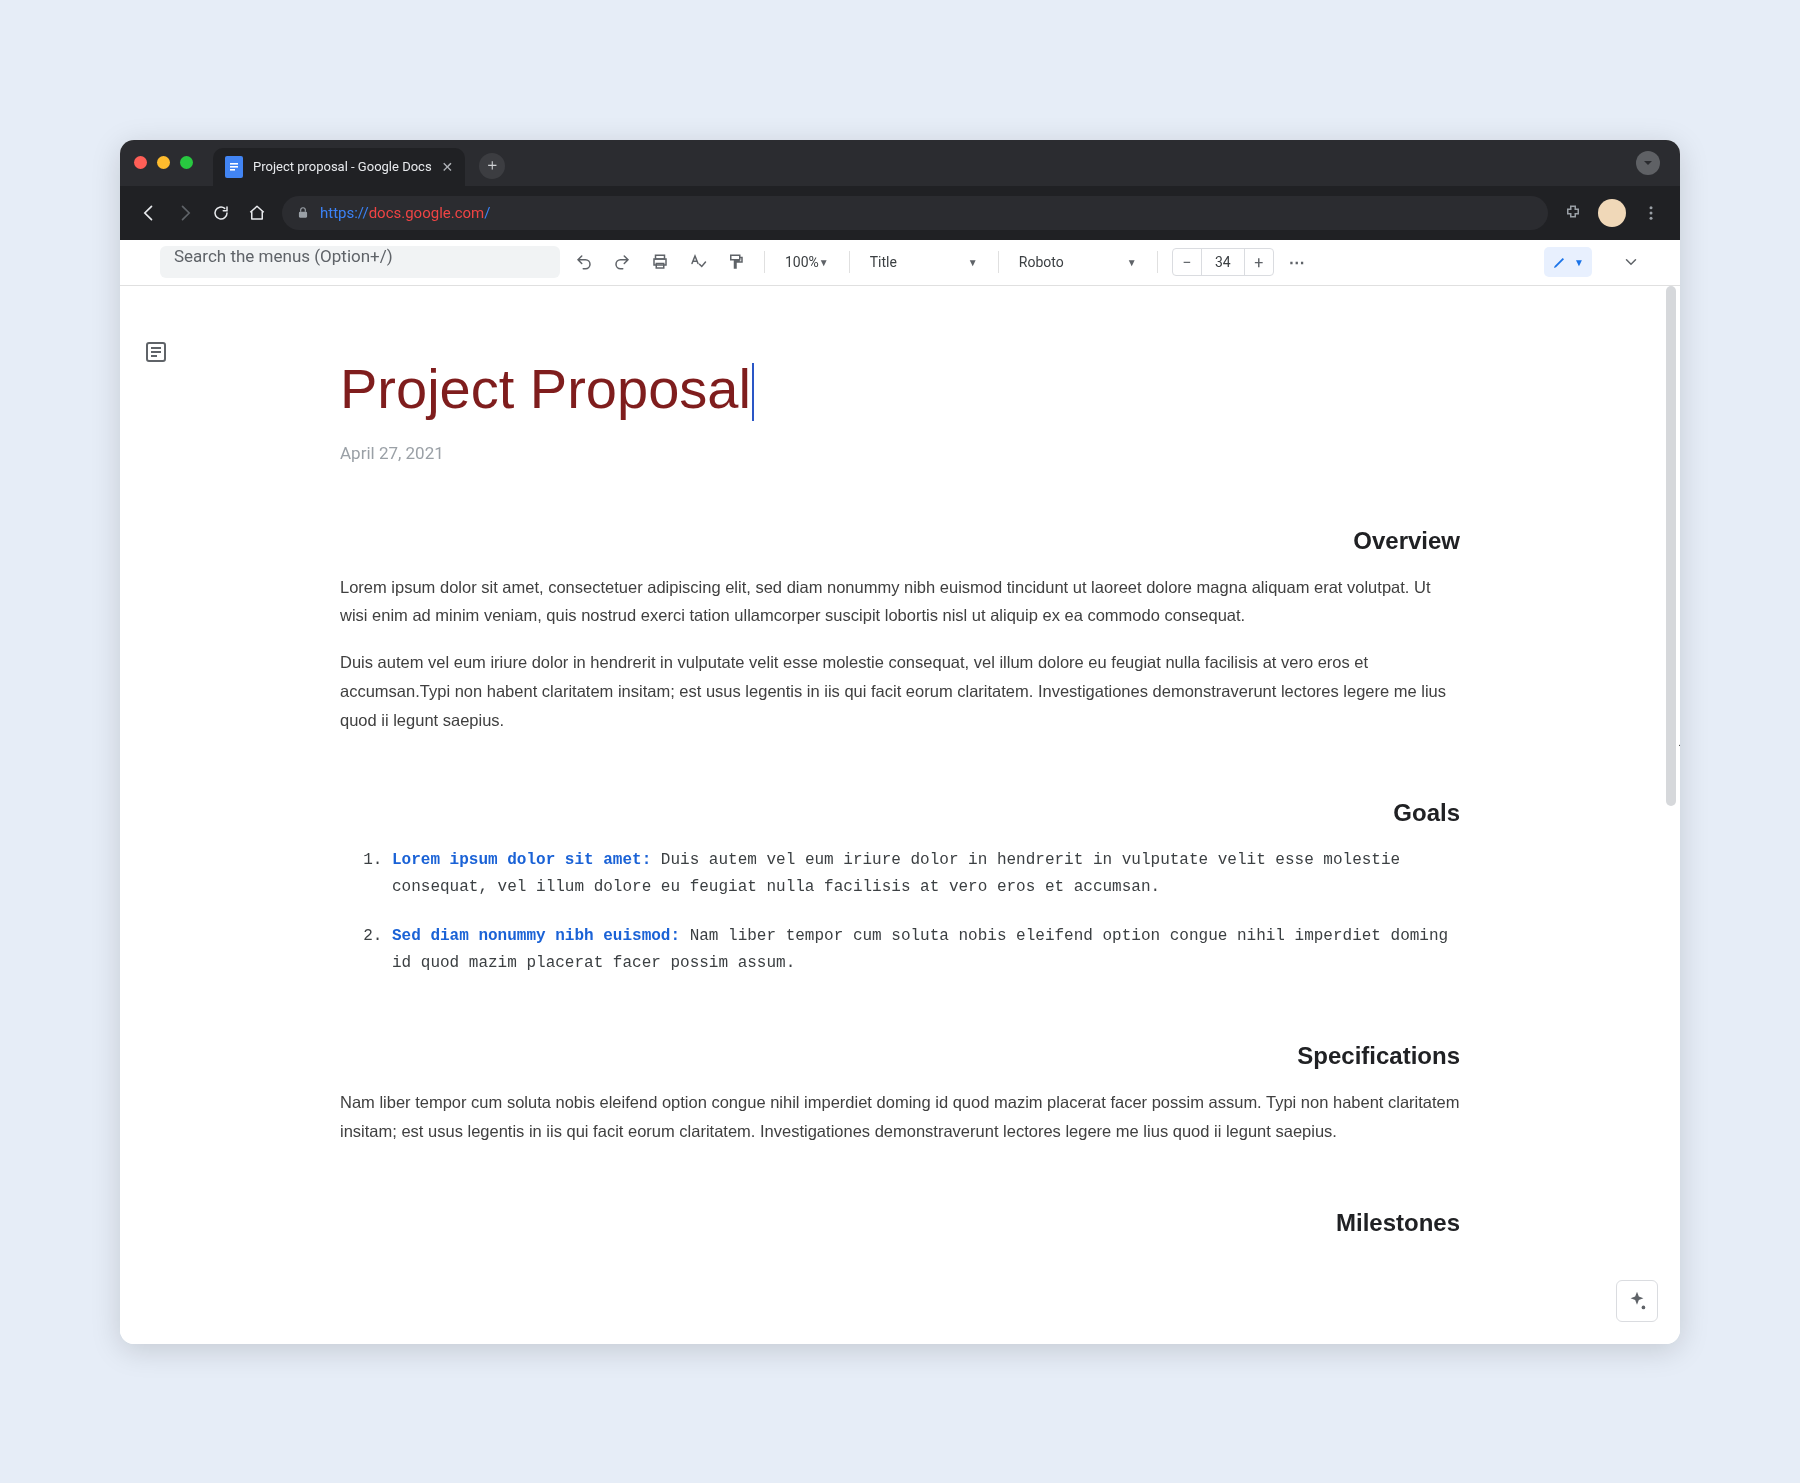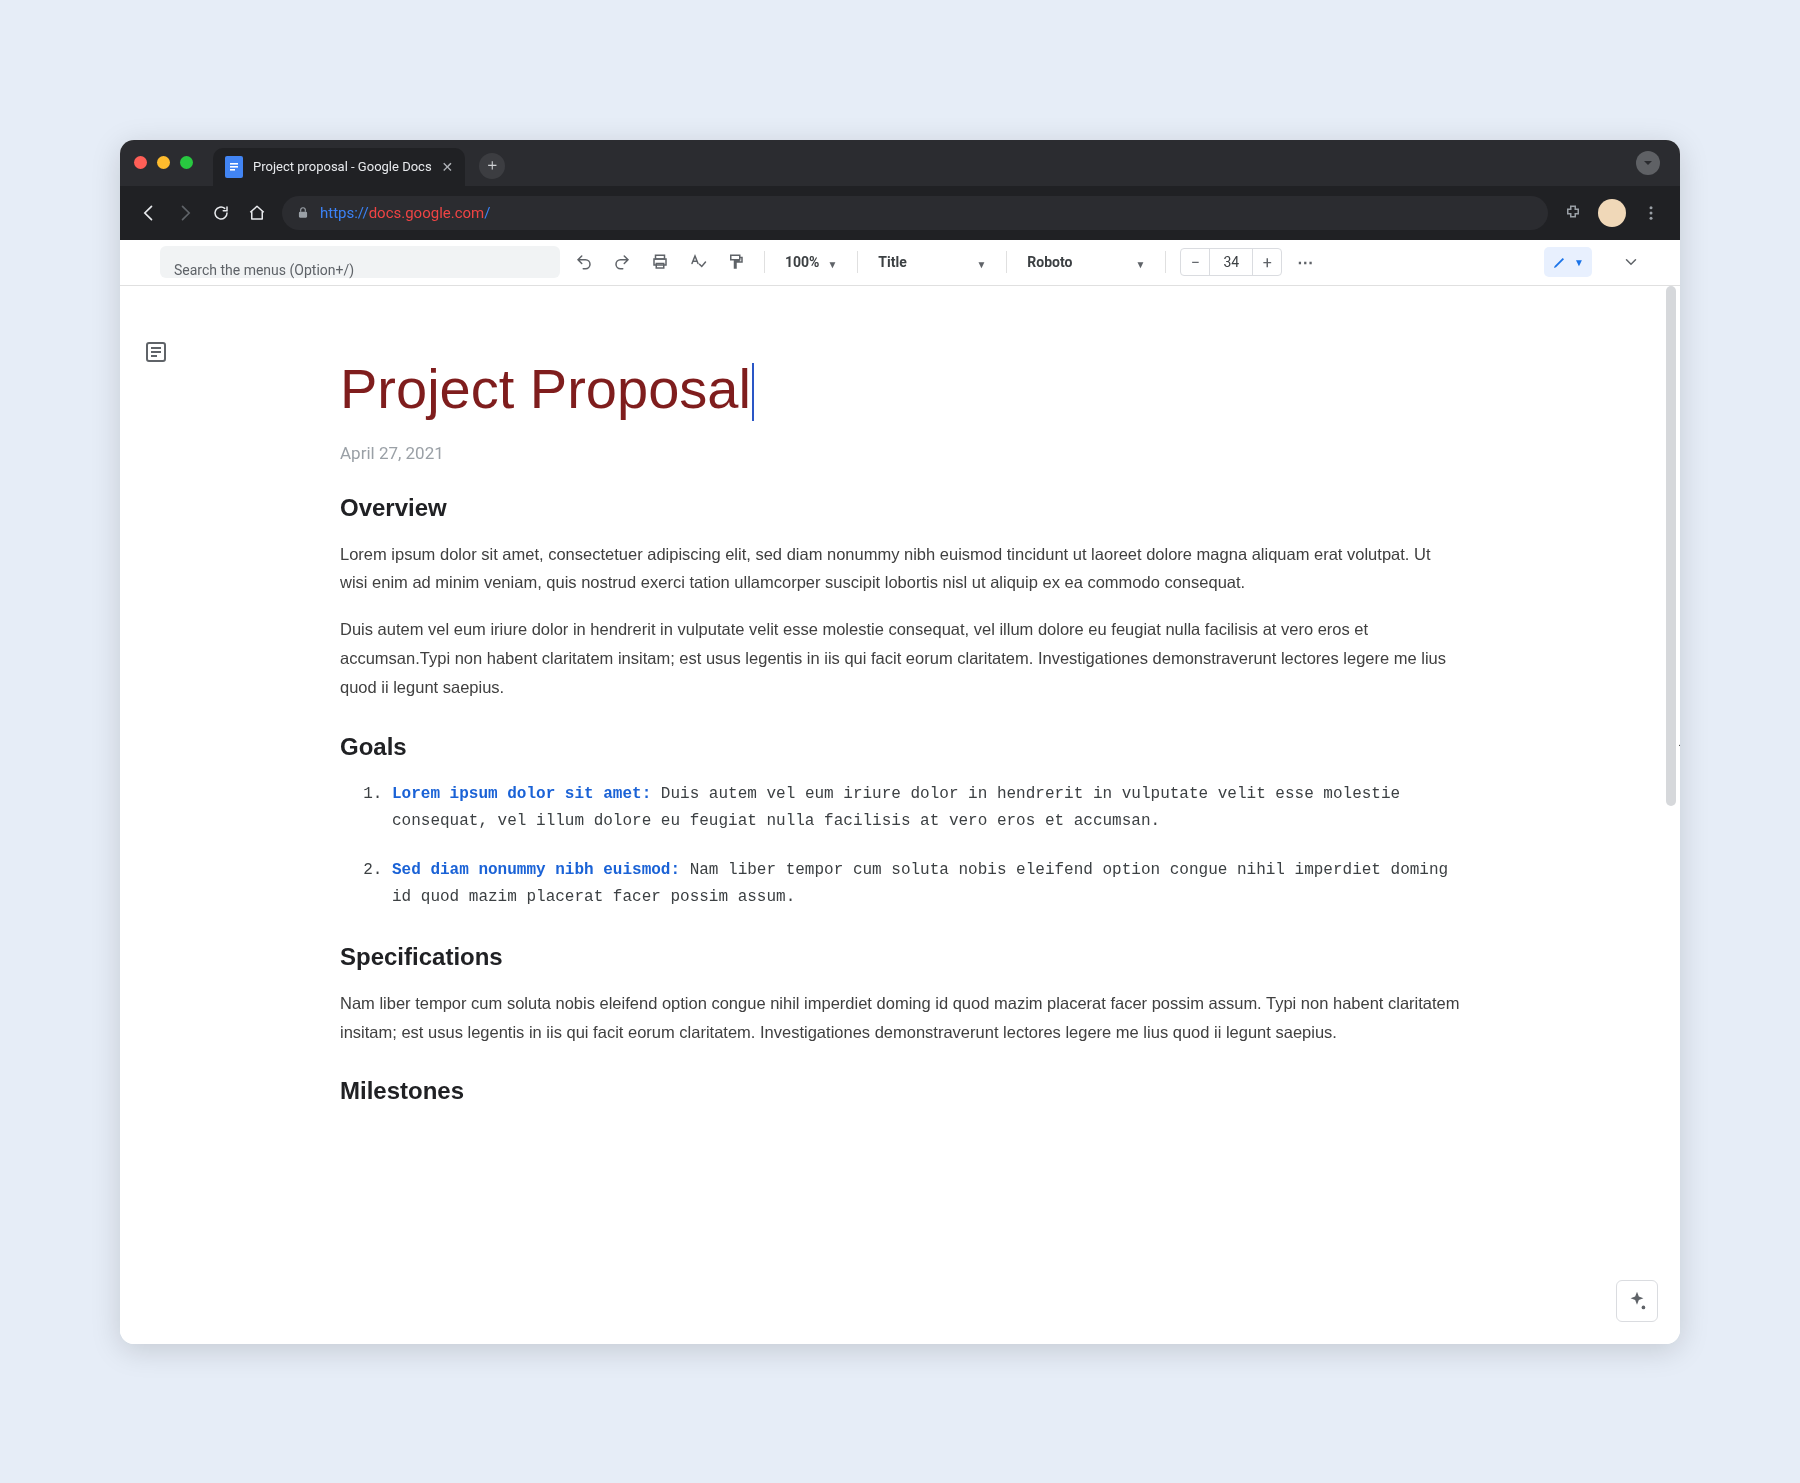--- a/index.html
+++ b/index.html
@@ -84,28 +84,28 @@
 .avatar { width: 28px; height: 28px; border-radius: 50%; background: #f0d8b8; display:inline-block; }
 .ext-icon, .menu3 { color: #9aa0a6; }
 
 
 .docs-toolbar {
   height: 46px; background: #fff; border-bottom: 1px solid #e0e0e0;
   display: flex; align-items: center; padding: 0 40px 0 40px; gap: 10px;
 }
 .search-menus {
   background: #f1f3f4; border-radius: 6px; height: 32px;
-  width: 400px; display: flex; align-items: flex-end; padding: 0 14px;
-  color: #5f6368; font-size: 14px;
+  width: 400px; display: flex; align-items: flex-start; padding: 0 14px;
+  color: #5f6368; font-size: 17px;
 }
 .tb-icon { width: 28px; height: 28px; display:flex; align-items:center; justify-content:center; color:#5f6368; cursor:pointer; }
 .tb-sep { width: 1px; height: 22px; background: #e0e0e0; margin: 0 4px; }
 .dropdown {
-  display:flex; align-items:flex-end; gap:8px; color:#3c4043;
-  font-size: 14px; padding: 0 6px; cursor:pointer;font-weight:bold;
+  display:flex; align-items:center; gap:0; color:#3c4043;
+  font-size: 14px; padding: 0 6px; cursor:pointer;
 }
 .dropdown .chev { color:#5f6368; font-size:10px; }
 .font-size-group { display:flex; align-items:center; border:1px solid #dadce0; border-radius:4px; height:28px; }
 .fs-btn { width:28px; height:26px; display:flex; align-items:center; justify-content:center; color:#5f6368; cursor:pointer; font-size:16px; }
 .fs-val { width:44px; text-align:center; border-left:1px solid #dadce0; border-right:1px solid #dadce0; height:26px; line-height:26px; font-size:14px; color:#3c4043; }
 .dots3 { letter-spacing: 2px; }
 .editing-pill {
   margin-left:auto; display:flex; align-items:center; gap:6px;
   background:#e8f0fe; border-radius:5px; height:30px; padding:0 8px; color:#1a73e8;
 }
@@ -133,22 +133,23 @@
   font-family: Arial, sans-serif;
   font-size: 56px; color:#7f1d1d; font-weight:400;
   position:relative; display:inline-block;
 }
 .cursor-caret {
   display:inline-block; width:2px; height:58px; background:#2a56c6;
   vertical-align: bottom; margin-left:1px;
 }
 .doc-date { color:#9aa0a6; font-weight:400; font-size:17px; margin-top:22px; }
 h2.section {
-  margin-top:31px; font-size:24px; color:#202124; font-weight:700;
+  margin-top:64px; font-size:24px; color:#202124; font-weight:700;
   font-family: Arial, sans-serif;
+  text-align: right;
 }
 p.body {
   margin-top:18px; color:#404040; font-size:16.5px; line-height:1.75;
   font-family: Arial, sans-serif;
 }
 ol.goals { margin-top:20px; padding-left: 52px; }
 ol.goals li { color:#3c4043; font-size:16px; line-height:1.7; margin-bottom:22px; font-family: Liberation Mono, monospace; }
 ol.goals li .lead { color:#1a62d6; font-weight:700; }
 
 svg { display:block; }

